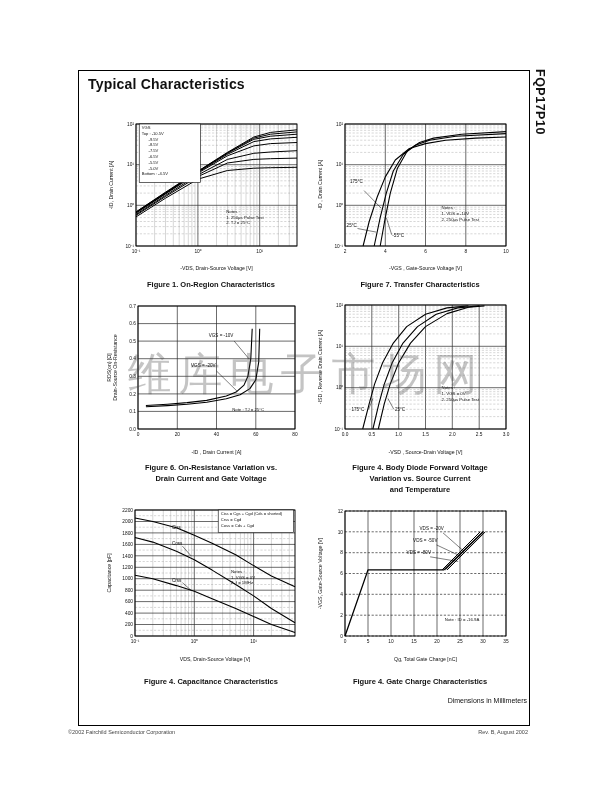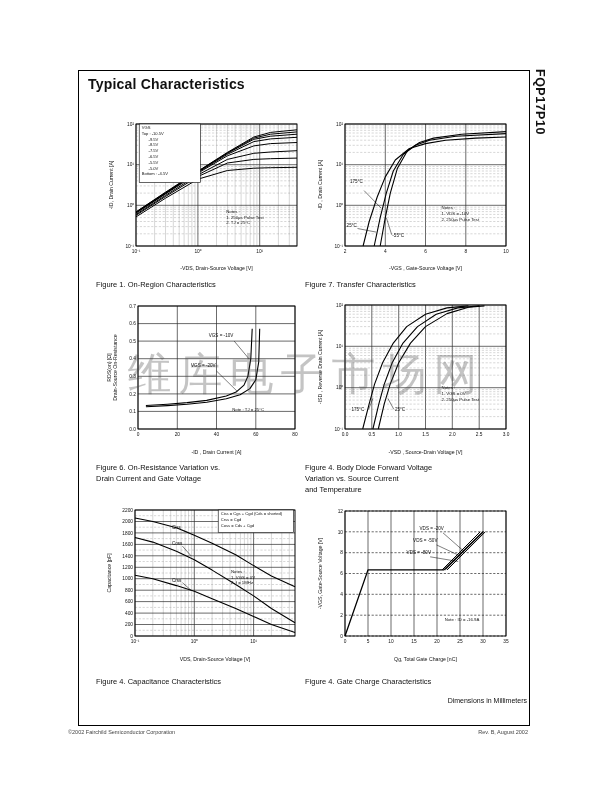--- a/index.html
+++ b/index.html
@@ -3,21 +3,21 @@
 <meta charset="utf-8">
 <style>
   *{margin:0;padding:0;box-sizing:border-box}
   html,body{width:612px;height:792px}
   body{background:#fff;font-family:"Liberation Sans",sans-serif;color:#111;position:relative;overflow:hidden}
   .frame{position:absolute;left:78px;top:70px;width:452px;height:656px;border:1.4px solid #000;background:#fff}
   .title{position:absolute;left:88px;top:76px;font-size:14px;font-weight:bold;letter-spacing:.2px}
   .part-number{position:absolute;left:533px;top:69px;writing-mode:vertical-rl;font-size:12.5px;font-weight:bold;letter-spacing:.5px}
   .fig{position:absolute}
   .fig svg text{fill:#111;font-family:"Liberation Sans",sans-serif}
-  .caption{position:absolute;width:230px;font-size:7.5px;font-weight:normal;line-height:1.45;white-space:pre-line}
+  .caption{position:absolute;width:230px;text-align:center;font-size:7.5px;font-weight:bold;line-height:1.45;white-space:pre-line}
   .dims-note{position:absolute;right:85px;top:697px;font-size:7px}
   .footer{position:absolute;top:729px;left:68px;width:460px;display:flex;justify-content:space-between;font-size:5.5px;color:#444}
   .watermark{position:absolute;left:80px;top:352px;width:452px;text-align:center;font-size:44px;line-height:1;color:#404040;opacity:.30;letter-spacing:7px;pointer-events:none;white-space:nowrap}
 </style>
 </head>
 <body>
 
 <div class="frame"></div>
 
 <div class="title">Typical Characteristics</div>

